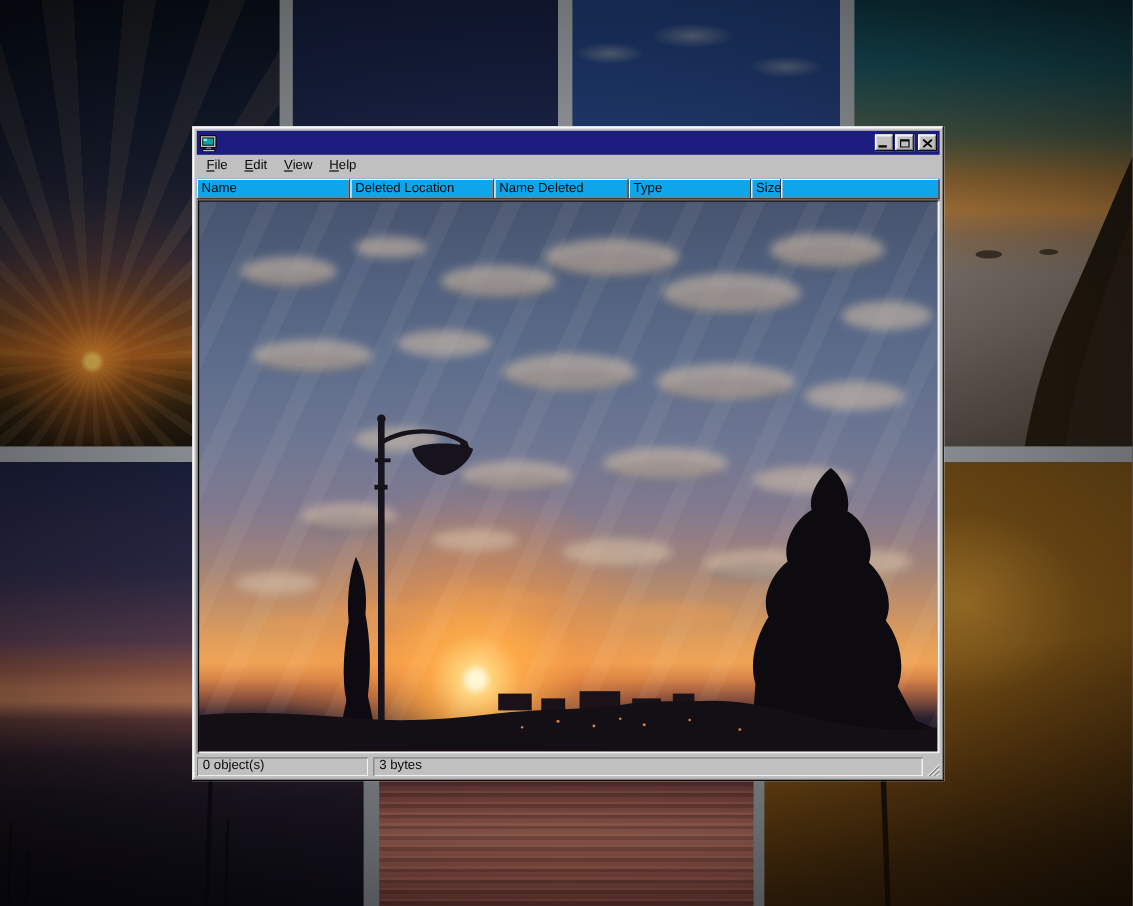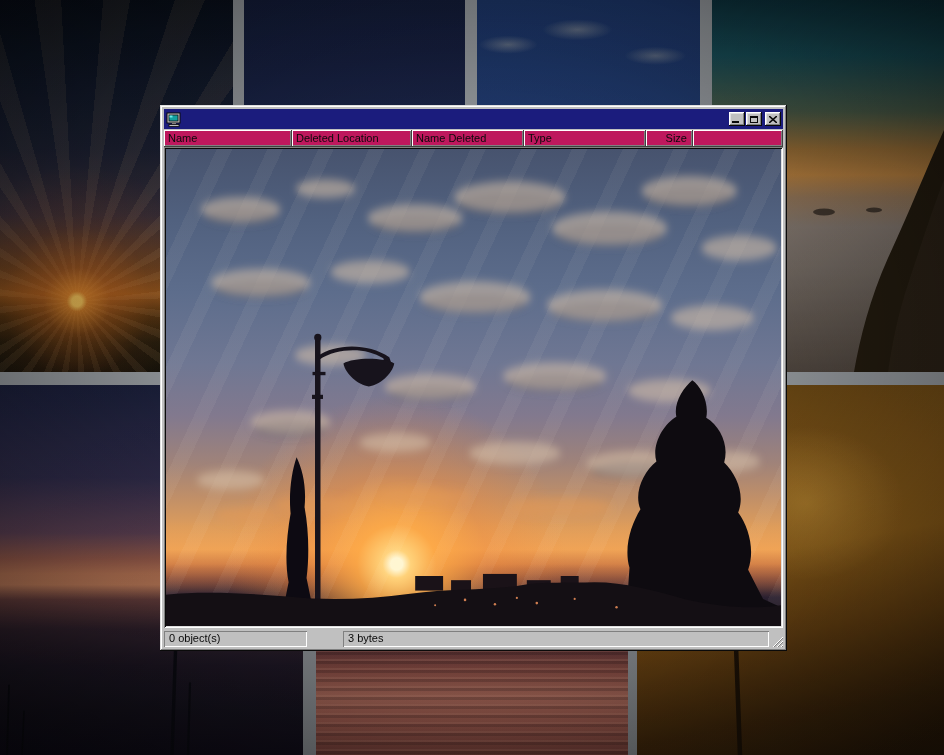--- a/index.html
+++ b/index.html
@@ -60,39 +60,39 @@
     display:flex;align-items:center;justify-content:center;}
   #btn-close{margin-left:3px;}
   .glyph-min{position:absolute;left:3px;bottom:3px;width:7px;height:2px;background:#0a0a0a;}
   .glyph-max{width:8px;height:7px;border:1px solid #0a0a0a;border-top-width:2px;box-sizing:border-box;}
 
   #menubar{height:19px;display:flex;align-items:center;padding-left:1px;flex:0 0 auto;}
   .menu-item{font-size:11px;color:#0a0a0a;padding:2px 7px 3px 7px;cursor:default;}
   .menu-item u{text-decoration:underline;}
 
   #headerrow{height:17px;display:flex;flex:0 0 auto;margin-top:1px;}
-  .hcell{background:#be185d;font-size:11px;color:#0a0a0a;line-height:15px;padding:1px 4px 0 4px;
+  .hcell{background:#0ea5e9;font-size:11px;color:#0a0a0a;line-height:15px;padding:1px 4px 0 4px;
     box-sizing:border-box;white-space:nowrap;overflow:hidden;
     box-shadow:inset -1px -1px 0 #404040, inset 1px 1px 0 #ffffff, inset -2px -2px 0 #808080;}
-  .col-0{width:128px;} .col-1{width:120px;} .col-2{width:112px;} .col-3{width:122px;}
-  .col-4{width:47px;text-align:right;padding-right:6px;} .col-5{flex:1;}
+  .col-0{width:128px;} .col-1{width:120px;} .col-2{width:112px;} .col-3{width:102px;}
+  .col-4{width:25px;text-align:right;padding-right:6px;} .col-5{flex:1;}
 
   #client{flex:1 1 auto;position:relative;
     box-shadow:inset 1px 1px 0 #808080, inset -1px -1px 0 #ffffff, inset 2px 2px 0 #0a0a0a, inset -2px -2px 0 #dfdfdf;
     background:#000;}
   #photo{position:absolute;inset:2px;overflow:hidden;
     background:
       radial-gradient(circle at 37.5% 87%, #fff6d2 0 6px, #ffd27a 2.5%, rgba(255,170,70,.85) 7%, rgba(242,140,60,.40) 16%, rgba(0,0,0,0) 30%),
       linear-gradient(180deg, rgba(0,0,0,0) 78%, rgba(244,156,74,.35) 84%, rgba(190,100,55,.30) 88%, rgba(0,0,0,0) 93%),
       linear-gradient(180deg,#47536e 0%,#51617f 15%,#5d6d8c 30%,#6f7793 45%,#82798e 56%,#a08379 66%,#c08f68 73%,#dc9c5c 79%,#eda75c 84%,#d98a4e 87%,#8a5340 90%,#2a2030 94%,#140f16 100%);}
   #photo::before{content:"";position:absolute;inset:0;
     background:repeating-linear-gradient(115deg, rgba(255,242,222,.05) 0 14px, rgba(0,0,0,0) 14px 46px);}
   .photo-svg{position:absolute;inset:0;width:100%;height:100%;}
 
-  #statusbar{height:16px;margin-top:3px;display:flex;flex:0 0 auto;position:relative;gap:32px;}
+  #statusbar{height:16px;margin-top:3px;display:flex;flex:0 0 auto;position:relative;}
   .spanel{background:#c0c0c0;font-size:11px;color:#0a0a0a;line-height:15px;padding:0 5px;
     box-shadow:inset 1px 1px 0 #808080, inset -1px -1px 0 #ffffff;box-sizing:border-box;white-space:nowrap;overflow:hidden;}
   #spanel-objects{width:143px;margin-right:4px;}
   #spanel-bytes{flex:1 1 auto;margin-right:14px;}
   #resize-grip{position:absolute;right:0;bottom:0;width:13px;height:13px;}
 </style>
 </head>
 <body>
 
 <div id="screen">
@@ -191,20 +191,26 @@
       <div class="tbtn" id="btn-max">
           <span class="glyph-max"></span>
         </div>
       <div class="tbtn" id="btn-close">
         <svg width="8" height="7" viewBox="0 0 8 7">
           <path d="M0,0 L8,7 M8,0 L0,7" stroke="#0a0a0a" stroke-width="1.6"></path>
         </svg>
       </div>
     </div>
 
+    <div id="menubar">
+      <span class="menu-item"><u>F</u>ile</span>
+      <span class="menu-item"><u>E</u>dit</span>
+      <span class="menu-item"><u>V</u>iew</span>
+      <span class="menu-item"><u>H</u>elp</span>
+    </div>
 
     <div id="headerrow">
       <div class="hcell col-0">Name</div>
       <div class="hcell col-1">Deleted Location</div>
       <div class="hcell col-2">Name Deleted</div>
       <div class="hcell col-3">Type</div>
       <div class="hcell col-4">Size</div>
       <div class="hcell col-5"></div>
     </div>
 

